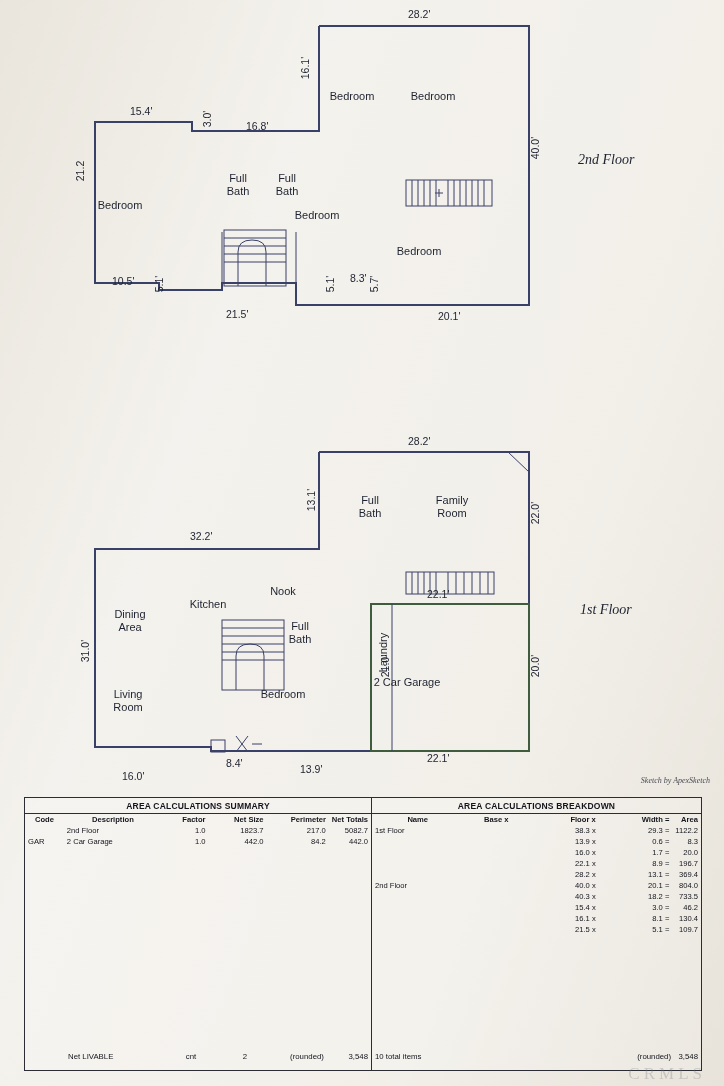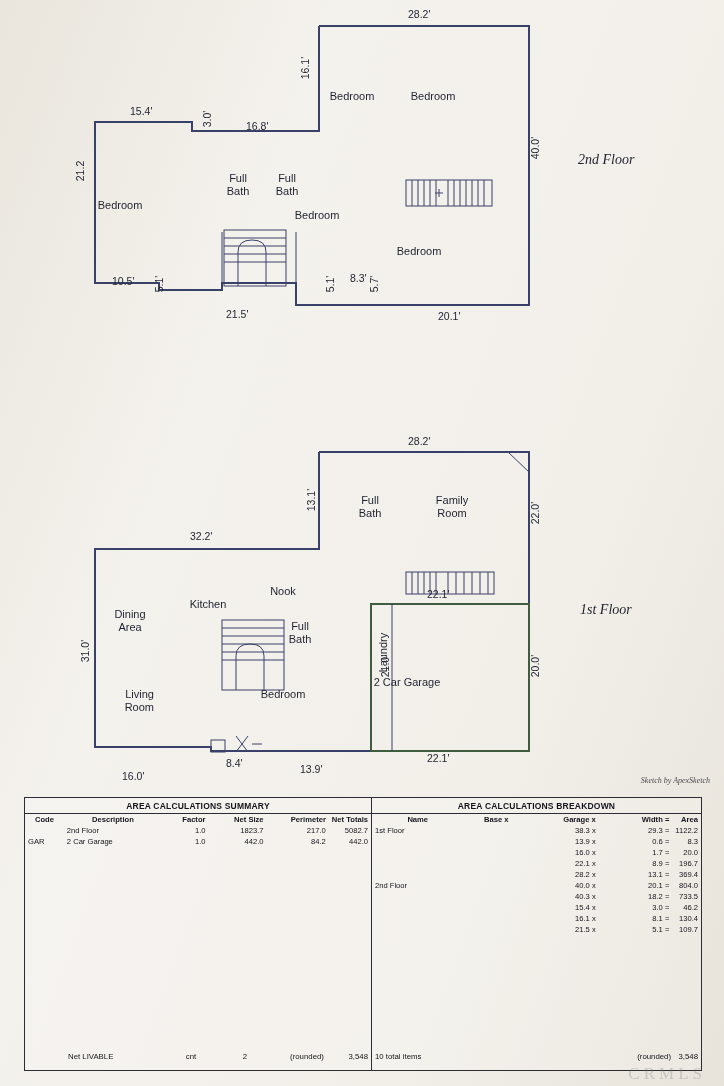--- a/index.html
+++ b/index.html
@@ -226,21 +226,21 @@
     </svg>
 
     <div class="floor-title" style="left:580px;top:602px;">1st Floor</div>
 
     <div class="room" style="left:348px;top:494px;width:44px;">Full<br>Bath</div>
     <div class="room" style="left:426px;top:494px;width:52px;">Family<br>Room</div>
     <div class="room" style="left:258px;top:585px;width:50px;"><span>Nook</span></div>
     <div class="room" style="left:180px;top:598px;width:56px;"><span>Kitchen</span></div>
     <div class="room" style="left:104px;top:608px;width:52px;">Dining<br>Area</div>
     <div class="room" style="left:278px;top:620px;width:44px;">Full<br>Bath</div>
-    <div class="room" style="left:102px;top:688px;width:52px;text-align:right;">Living<br>Room</div>
+    <div class="room" style="left:102px;top:688px;width:52px;">Living<br>Room</div>
     <div class="room" style="left:252px;top:688px;width:62px;"><span>Bedroom</span></div>
     <div class="room" style="left:361px;top:676px;width:92px;"><span>2 Car Garage</span></div>
     <div class="room rot" style="left:356px;top:646px;width:56px;"><span>Laundry</span></div>
 
     <div class="dim" style="left:408px;top:435px;">28.2'</div>
     <div class="dim vert" style="left:300px;top:494px;transform:rotate(-90deg);">13.1'</div>
     <div class="dim vert" style="left:524px;top:507px;transform:rotate(-90deg);">22.0'</div>
     <div class="dim" style="left:190px;top:530px;">32.2'</div>
     <div class="dim" style="left:427px;top:588px;">22.1'</div>
     <div class="dim vert" style="left:74px;top:645px;transform:rotate(-90deg);">31.0'</div>
@@ -303,21 +303,21 @@
       </div>
     </div>
 
     <div class="tbl right">
       <div class="tbl-head">AREA CALCULATIONS BREAKDOWN</div>
       <table>
         <thead>
           <tr>
             <th style="width:86px">Name</th>
             <th class="ctr" style="width:60px">Base x</th>
-            <th class="num" style="width:64px">Garage x</th>
+            <th class="num" style="width:64px">Floor x</th>
             <th class="num" style="width:68px">Width =</th>
             <th class="num">Area</th>
           </tr>
         </thead>
         <tbody>
           <tr>
               <td>1st Floor</td>
               <td class="ctr"></td>
               <td class="num">38.3  x</td>
               <td class="num">29.3  =</td>

